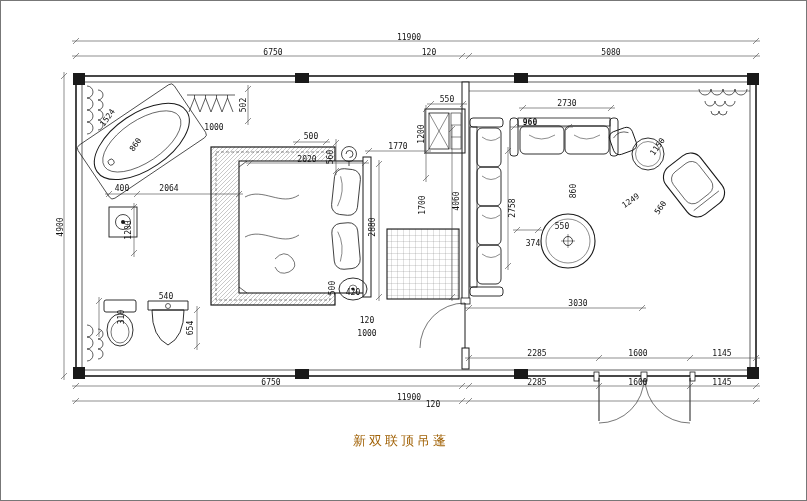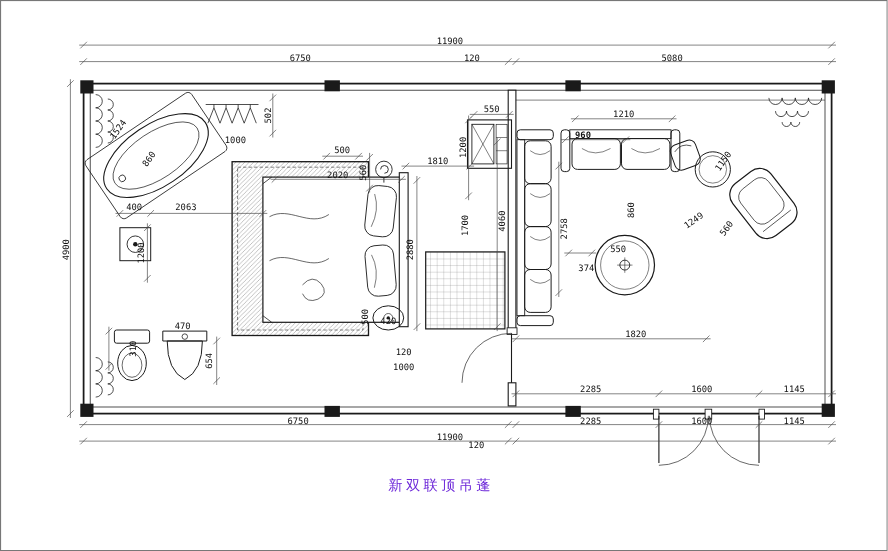--- a/index.html
+++ b/index.html
@@ -21,21 +21,21 @@
     line-height:1;
     color:#111;
     white-space:nowrap;
   }
   .title{
     position:absolute;
     left:400px;top:440px;
     transform:translate(-50%,-50%);
     font-size:13px;
     letter-spacing:3px;
-    color:#6d28d9;
+    color:#a16207;
     font-family:"DejaVu Sans", sans-serif;
   }
 </style>
 </head>
 <body>
 
 <div class="canvas">
 
 <svg width="807" height="501" viewBox="0 0 807 501">
   <defs>
@@ -308,45 +308,45 @@
       <div class="dim" style="left: 408px; top: 37px; transform: translate(-50%, -50%) rotate(0deg);">11900</div>
       <div class="dim" style="left: 272px; top: 52px; transform: translate(-50%, -50%) rotate(0deg);">6750</div>
       <div class="dim" style="left: 428px; top: 52px; transform: translate(-50%, -50%) rotate(0deg);">120</div>
       <div class="dim" style="left: 610px; top: 52px; transform: translate(-50%, -50%) rotate(0deg); text-align: center;">5080</div>
       <div class="dim" style="left: 60px; top: 226px; transform: translate(-50%, -50%) rotate(-90deg);">4900</div>
       <div class="dim" style="left: 107px; top: 117px; transform: translate(-50%, -50%) rotate(-55deg);">1524</div>
       <div class="dim" style="left: 135px; top: 144px; transform: translate(-50%, -50%) rotate(-55deg);">860</div>
       <div class="dim" style="left: 213px; top: 127px; transform: translate(-50%, -50%) rotate(0deg);">1000</div>
       <div class="dim" style="left: 243px; top: 104px; transform: translate(-50%, -50%) rotate(-90deg);">502</div>
       <div class="dim" style="left: 121px; top: 188px; transform: translate(-50%, -50%) rotate(0deg);">400</div>
-      <div class="dim" style="left: 168px; top: 188px; transform: translate(-50%, -50%) rotate(0deg);">2063</div>
+      <div class="dim" style="left: 168px; top: 188px; transform: translate(-50%, -50%) rotate(0deg);">2064</div>
       <div class="dim" style="left: 128px; top: 229px; transform: translate(-50%, -50%) rotate(-90deg);">1200</div>
       <div class="dim" style="left: 121px; top: 316px; transform: translate(-50%, -50%) rotate(-90deg);">310</div>
-      <div class="dim" style="left: 165px; top: 296px; transform: translate(-50%, -50%) rotate(0deg);">470</div>
+      <div class="dim" style="left: 165px; top: 296px; transform: translate(-50%, -50%) rotate(0deg);">540</div>
       <div class="dim" style="left: 190px; top: 327px; transform: translate(-50%, -50%) rotate(-90deg);">654</div>
       <div class="dim" style="left: 310px; top: 136px; transform: translate(-50%, -50%) rotate(0deg);">500</div>
       <div class="dim" style="left: 330px; top: 156px; transform: translate(-50%, -50%) rotate(-90deg);">560</div>
       <div class="dim" style="left: 306px; top: 159px; transform: translate(-50%, -50%) rotate(0deg);">2020</div>
-      <div class="dim" style="left: 397px; top: 146px; transform: translate(-50%, -50%) rotate(0deg);">1810</div>
+      <div class="dim" style="left: 397px; top: 146px; transform: translate(-50%, -50%) rotate(0deg);">1770</div>
       <div class="dim" style="left: 421px; top: 133px; transform: translate(-50%, -50%) rotate(-90deg);">1200</div>
       <div class="dim" style="left: 446px; top: 99px; transform: translate(-50%, -50%) rotate(0deg);">550</div>
       <div class="dim" style="left: 372px; top: 226px; transform: translate(-50%, -50%) rotate(-90deg);">2880</div>
       <div class="dim" style="left: 422px; top: 204px; transform: translate(-50%, -50%) rotate(-90deg);">1700</div>
       <div class="dim" style="left: 332px; top: 287px; transform: translate(-50%, -50%) rotate(-90deg);">500</div>
       <div class="dim" style="left: 352px; top: 292px; transform: translate(-50%, -50%) rotate(0deg);">420</div>
       <div class="dim" style="left: 366px; top: 320px; transform: translate(-50%, -50%) rotate(0deg);">120</div>
       <div class="dim" style="left: 366px; top: 333px; transform: translate(-50%, -50%) rotate(0deg);">1000</div>
-      <div class="dim" style="left: 566px; top: 103px; transform: translate(-50%, -50%) rotate(0deg);">1210</div>
+      <div class="dim" style="left: 566px; top: 103px; transform: translate(-50%, -50%) rotate(0deg);">2730</div>
       <div class="dim" style="left: 529px; top: 122px; transform: translate(-50%, -50%) rotate(0deg); font-weight: bold;">960</div>
       <div class="dim" style="left: 456px; top: 200px; transform: translate(-50%, -50%) rotate(-90deg);">4060</div>
       <div class="dim" style="left: 512px; top: 207px; transform: translate(-50%, -50%) rotate(-90deg);">2758</div>
       <div class="dim" style="left: 532px; top: 226px; transform: translate(-50%, -50%) rotate(0deg); margin-top: 17px;">374</div>
       <div class="dim" style="left: 561px; top: 226px; transform: translate(-50%, -50%) rotate(0deg);">550</div>
       <div class="dim" style="left: 573px; top: 190px; transform: translate(-50%, -50%) rotate(-90deg);">860</div>
-      <div class="dim" style="left: 577px; top: 303px; transform: translate(-50%, -50%) rotate(0deg);">1820</div>
+      <div class="dim" style="left: 577px; top: 303px; transform: translate(-50%, -50%) rotate(0deg);">3030</div>
       <div class="dim" style="left: 657px; top: 146px; transform: translate(-50%, -50%) rotate(-55deg);">1150</div>
       <div class="dim" style="left: 630px; top: 200px; transform: translate(-50%, -50%) rotate(-35deg);">1249</div>
       <div class="dim" style="left: 660px; top: 207px; transform: translate(-50%, -50%) rotate(-55deg);">560</div>
       <div class="dim" style="left: 536px; top: 353px; transform: translate(-50%, -50%) rotate(0deg);">2285</div>
       <div class="dim" style="left: 637px; top: 353px; transform: translate(-50%, -50%) rotate(0deg);">1600</div>
       <div class="dim" style="left: 721px; top: 353px; transform: translate(-50%, -50%) rotate(0deg);">1145</div>
       <div class="dim" style="left: 270px; top: 382px; transform: translate(-50%, -50%) rotate(0deg);">6750</div>
       <div class="dim" style="left: 536px; top: 382px; transform: translate(-50%, -50%) rotate(0deg);">2285</div>
       <div class="dim" style="left: 637px; top: 382px; transform: translate(-50%, -50%) rotate(0deg);">1600</div>
       <div class="dim" style="left: 721px; top: 382px; transform: translate(-50%, -50%) rotate(0deg);">1145</div>

